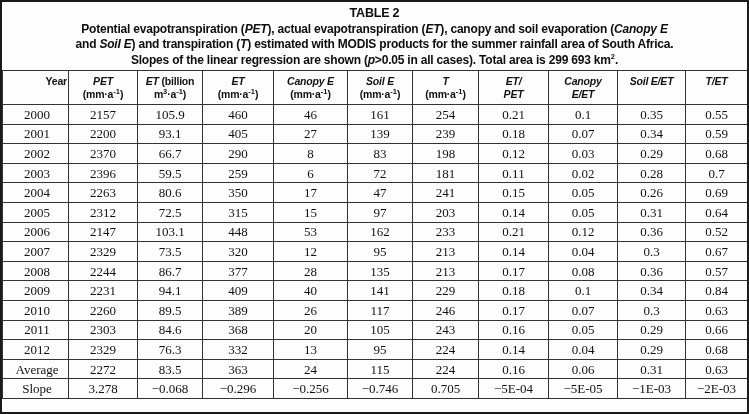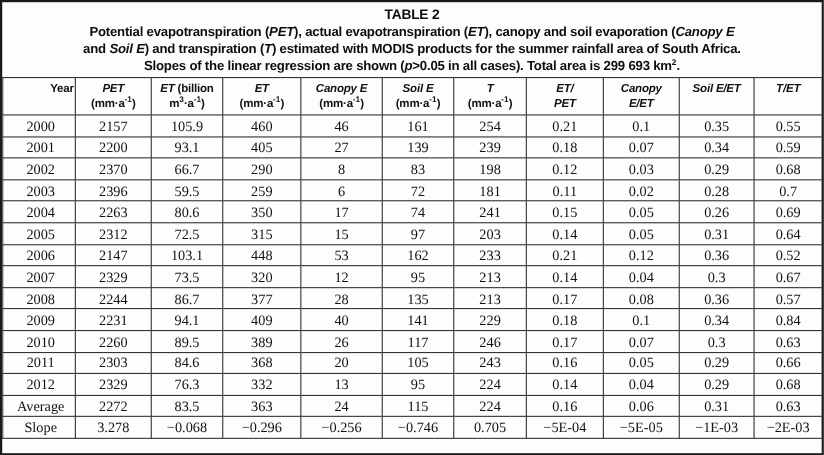--- a/index.html
+++ b/index.html
@@ -146,21 +146,21 @@
           <td>0.02</td>
           <td>0.28</td>
           <td>0.7</td>
         </tr>
         <tr>
           <td>2004</td>
           <td>2263</td>
           <td>80.6</td>
           <td>350</td>
           <td>17</td>
-          <td>74</td>
+          <td>47</td>
           <td>241</td>
           <td>0.15</td>
           <td>0.05</td>
           <td>0.26</td>
           <td>0.69</td>
         </tr>
         <tr>
           <td>2005</td>
           <td>2312</td>
           <td>72.5</td>

